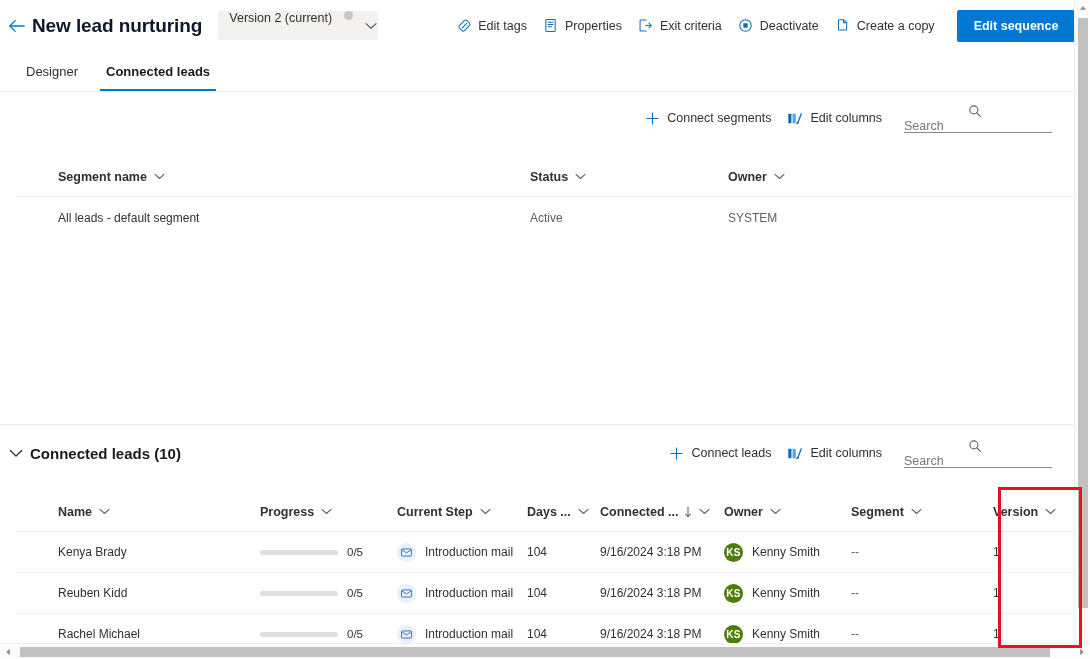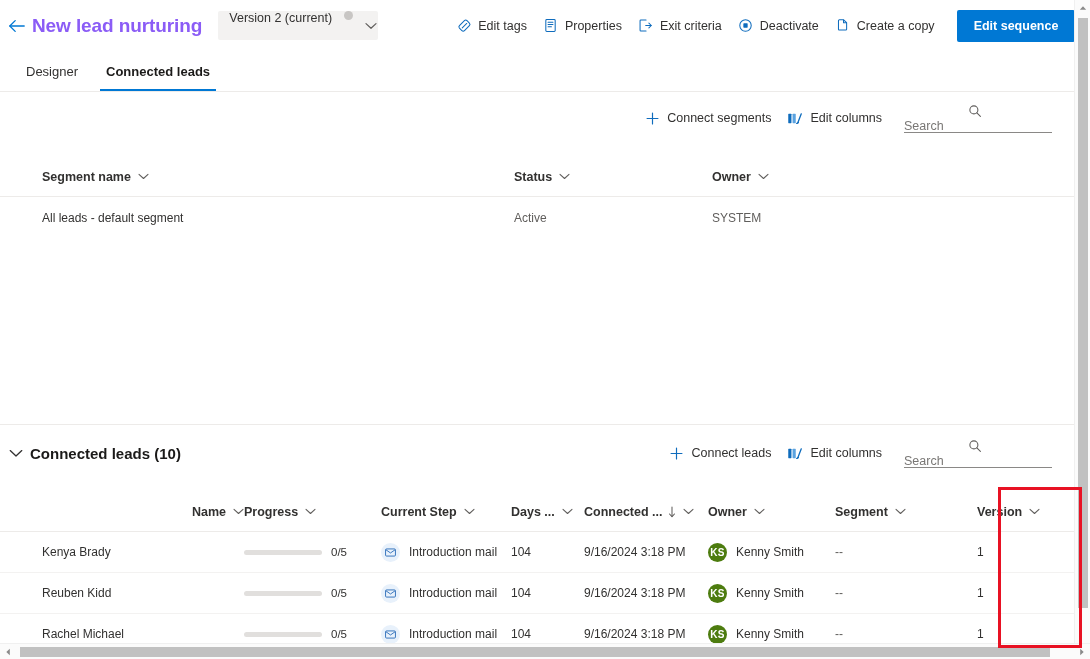--- a/index.html
+++ b/index.html
@@ -17,21 +17,21 @@
     position: absolute; left:0; top:0; width: 1074px; height: 51px;
     display: flex; align-items: center; background:#fff;
   }
   .back-btn {
     width: 32px; height: 32px; margin-left: 8px;
     display:flex; align-items:center; justify-content:center;
     cursor: pointer; border-radius:2px;
   }
   .back-btn svg { display:block; }
   .page-title {
-    font-size: 19px; font-weight: 700; color:#8b5cf6;
+    font-size: 19px; font-weight: 700; color:#0f172a;
     margin-left: 6px; letter-spacing: -0.1px; white-space: nowrap;
   }
   .version-pill {
     margin-left: 16px; height: 29px; min-width: 160px;
     background: #f3f2f1; border-radius: 2px;
     display:flex; padding: 0 8px 0 11px;
     cursor:pointer;
   }
   .version-pill .vtext { font-size: 12.5px; color:#323130; white-space: nowrap; }
   .version-pill .vdot {
@@ -92,21 +92,21 @@
     margin-left: 14px; border-bottom: 1px solid #8a8886; flex-direction: column;
   }
   .searchbox .si { width:16px; height:16px; display:flex; align-items:center; justify-content:center; margin-right:6px; flex:0 0 auto;}
   .searchbox input {
     border:0; outline:0; background:transparent; width:100%;
     font-family:"Liberation Sans", sans-serif; font-size:12.5px; color:#323130;
   }
   .searchbox input::placeholder { color:#797775; }
 
   
-  .grid { position:absolute; left:0; width:1074px; background:#fff; }
+  .grid { position:absolute; left:16px; width:1074px; background:#fff; }
   .grid-head {
     display:flex; align-items:center; height:40px;
     border-bottom: 1px solid #edebe9;
   }
   .gh {
     display:flex; align-items:center; font-size:12.5px;
     font-weight:700; color:#323130; white-space:nowrap; overflow:hidden;
   }
   .gh .hchev { margin-left:7px; display:flex; align-items:center; flex:0 0 auto;}
   .gh .sortarrow { margin-left:6px; display:flex; align-items:center; flex:0 0 auto;}
@@ -359,21 +359,21 @@
             <path d="M9.5 9.5 L13.3 13.3" stroke="#605e5c" stroke-width="1.15" stroke-linecap="round"></path>
           </svg>
         </span>
         <input type="text" placeholder="Search" style="">
       </div>
     </div>
   </div>
 
   <div class="grid" style="top:492px;">
     <div class="grid-head">
-      <div class="gh" style="width:244px; padding-left:42px;justify-content:flex-end;">
+      <div class="gh" style="width:244px; padding-left:42px;">
         <span>Name</span>
         <span class="hchev">
           <svg width="11" height="7" viewBox="0 0 11 7">
               <path d="M1 1.3 L5.5 5.5 L10 1.3" fill="none" stroke="#605e5c" stroke-width="1.05" stroke-linecap="round" stroke-linejoin="round"></path>
             </svg>
         </span>
       </div>
       <div class="gh" style="width:137px;">
         <span>Progress</span>
         <span class="hchev">

